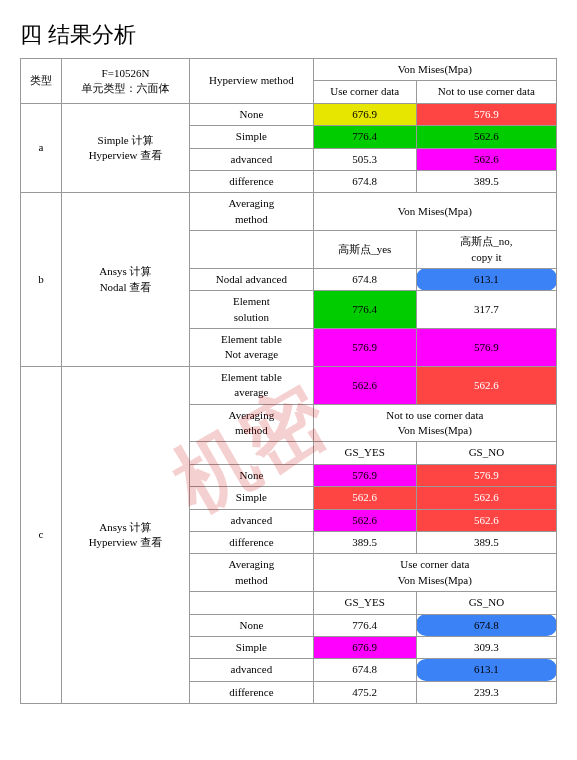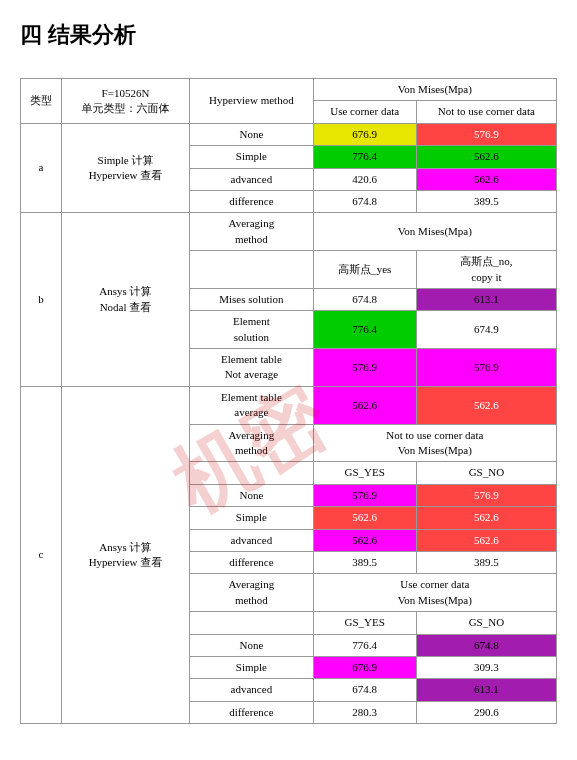--- a/index.html
+++ b/index.html
@@ -8,41 +8,41 @@
       font-size: 12px;
       background: #fff;
       width: 577px;
       min-height: 760px;
       padding: 20px;
       position: relative;
       overflow: hidden;
     }
     h1 {
       font-size: 22px;
-      font-weight: bold;
-      margin-bottom: 28px;
+      font-weight: normal;
+      margin-bottom: 8px;
       font-family: "SimHei", "黑体", sans-serif;
     }
     table {
       border-collapse: collapse;
       width: 100%;
       font-size: 11px;
     }
     td, th {
       border: 1px solid #999;
       text-align: center;
       padding: 3px 4px;
       vertical-align: middle;
       line-height: 1.4;
     }
     .bg-yellow { background-color: #e6e600; color: #000; }
     .bg-red { background-color: #ff4444; color: #fff; }
     .bg-green { background-color: #00cc00; color: #000; }
     .bg-magenta { background-color: #ff00ff; color: #000; }
-    .bg-olive { background-color: #a21caf; color: #000; }
+    .bg-olive { background-color: #3b82f6; color: #000; border-radius: 10px; }
 
     .watermark {
       position: absolute;
       top: 250px;
       left: 50px;
       width: 400px;
       height: 400px;
       opacity: 0.18;
       transform: rotate(-30deg);
       pointer-events: none;
@@ -100,21 +100,21 @@
       <td class="bg-yellow">676.9</td>
       <td class="bg-red">576.9</td>
     </tr>
     <tr>
       <td>Simple</td>
       <td class="bg-green">776.4</td>
       <td class="bg-green">562.6</td>
     </tr>
     <tr>
       <td>advanced</td>
-      <td>420.6</td>
+      <td>505.3</td>
       <td class="bg-magenta">562.6</td>
     </tr>
     <tr>
       <td>difference</td>
       <td>674.8</td>
       <td>389.5</td>
     </tr>
 
     <tr>
       <td rowspan="5">b</td>
@@ -124,28 +124,28 @@
       </td>
       <td>Averaging<br>method</td>
       <td colspan="2">Von Mises(Mpa)</td>
     </tr>
     <tr>
       <td></td>
       <td>高斯点_yes</td>
       <td>高斯点_no,<br>copy it</td>
     </tr>
     <tr>
-      <td>Mises solution</td>
+      <td>Nodal advanced</td>
       <td>674.8</td>
       <td class="bg-olive">613.1</td>
     </tr>
     <tr>
       <td>Element<br>solution</td>
       <td class="bg-green">776.4</td>
-      <td>674.9</td>
+      <td>317.7</td>
     </tr>
     <tr>
       <td>Element table<br>Not average</td>
       <td class="bg-magenta">576.9</td>
       <td class="bg-magenta">576.9</td>
     </tr>
 
     <tr>
       <td rowspan="13">c</td>
       <td rowspan="13">
@@ -206,17 +206,17 @@
       <td class="bg-magenta">676.9</td>
       <td>309.3</td>
     </tr>
     <tr>
       <td>advanced</td>
       <td>674.8</td>
       <td class="bg-olive">613.1</td>
     </tr>
     <tr>
       <td>difference</td>
-      <td>280.3</td>
-      <td>290.6</td>
+      <td>475.2</td>
+      <td>239.3</td>
     </tr>
   </tbody>
 </table>
 
 </body></html>

